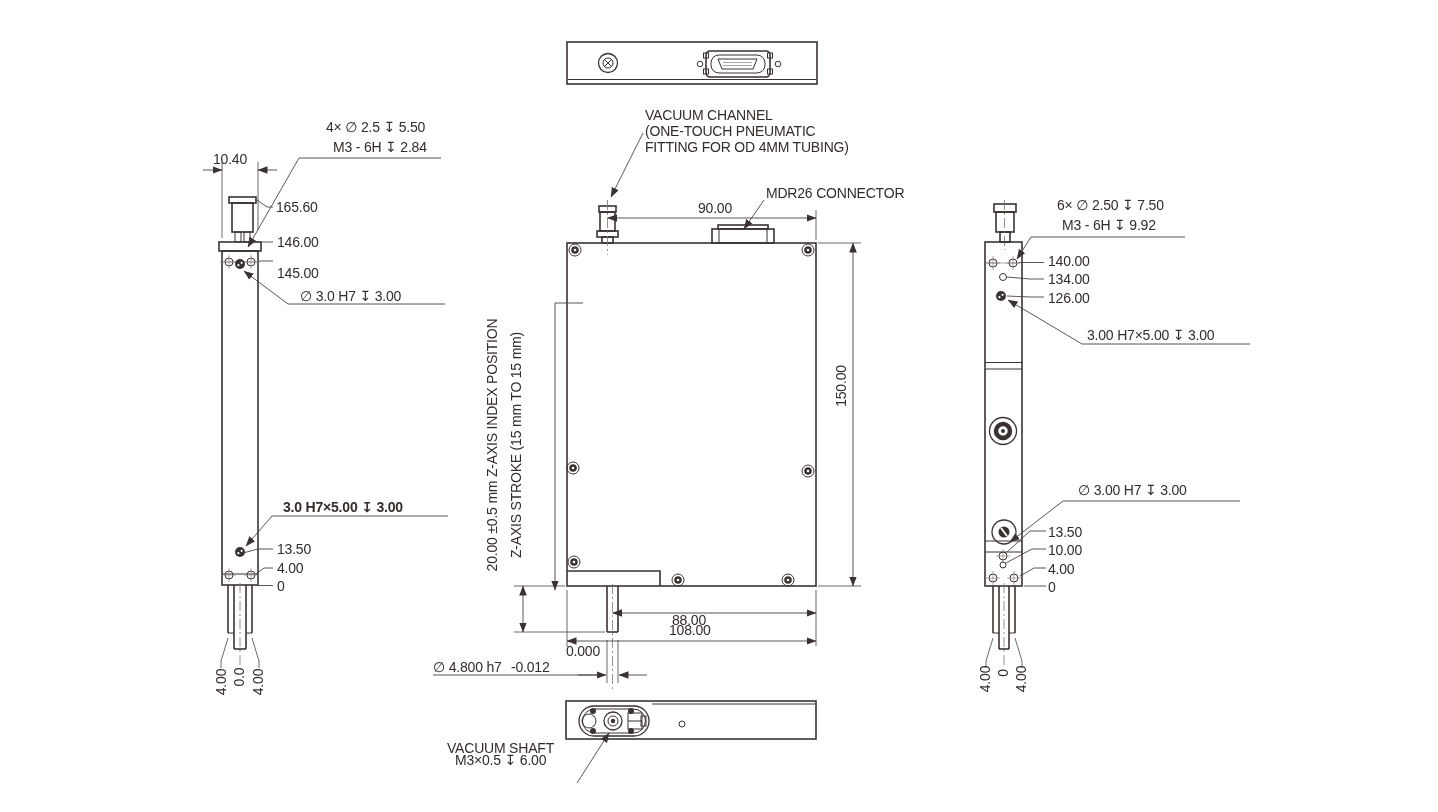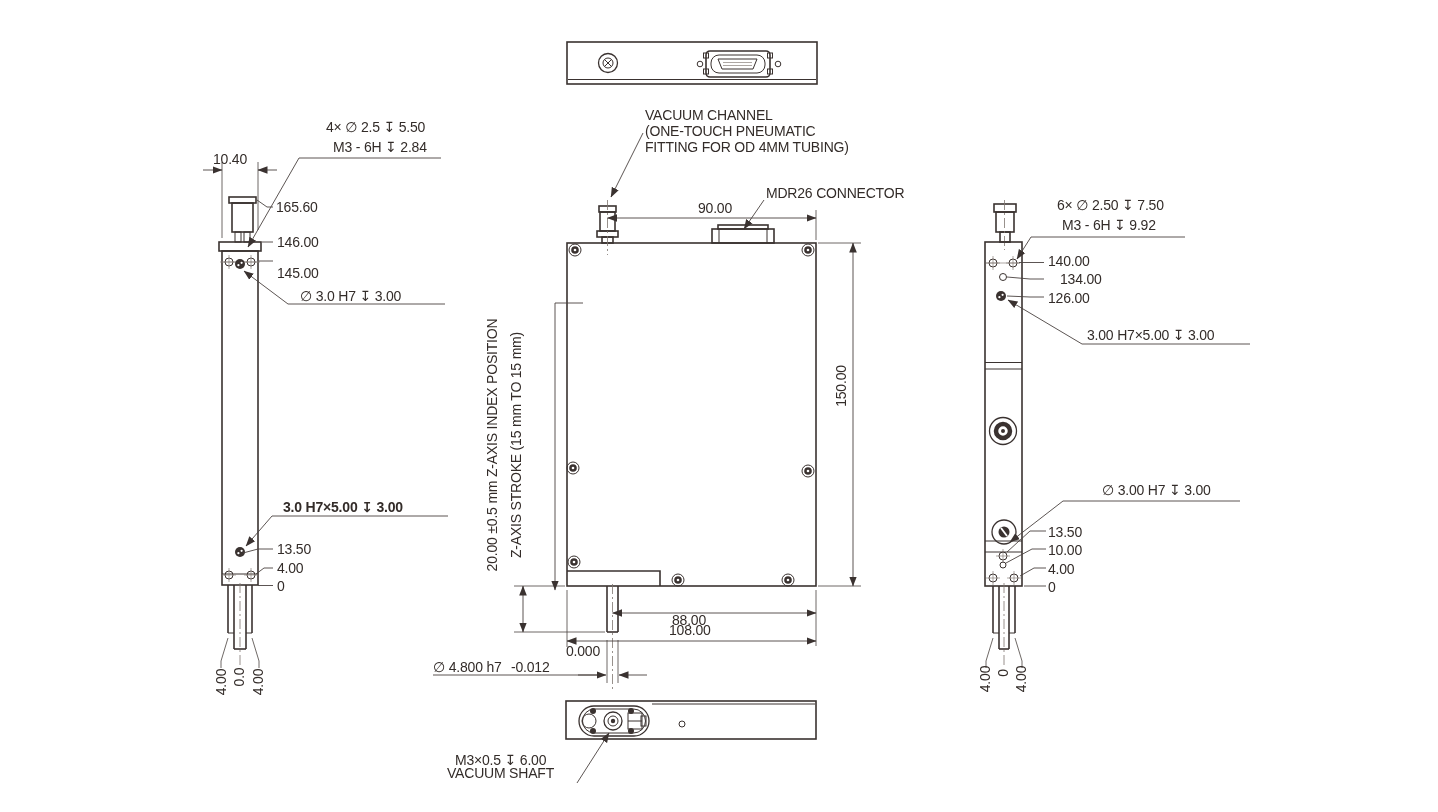--- a/index.html
+++ b/index.html
@@ -274,28 +274,28 @@
 <div class="rlabel" style="left:516px;top:445px;">Z-AXIS STROKE (15 mm TO 15 mm)</div>
 <div class="lbl" style="left:672px;top:596px;margin-top:16px;">88.00</div>
 <div class="lbl" style="left:669px;top:622px;">108.00</div>
 <div class="lbl" style="left:518px;top:643px;margin-left:48px;">0.000</div>
 <div class="lbl" style="left:511px;top:659px;">-0.012</div>
 <div class="lbl" style="left:433px;top:659px;">∅ 4.800 h7</div>
 
 <div class="lbl" style="left:1057px;top:197px;">6× ∅ 2.50  ↧ 7.50</div>
 <div class="lbl" style="left:1062px;top:217px;">M3 - 6H  ↧ 9.92</div>
 <div class="lbl" style="left:1048px;top:253px;">140.00</div>
-<div class="lbl" style="left:1048px;top:271px;margin-left:12px;">134.00</div>
+<div class="lbl" style="left:1048px;top:271px;">134.00</div>
 <div class="lbl" style="left:1048px;top:290px;">126.00</div>
 <div class="lbl" style="left:1087px;top:327px;">3.00 H7×5.00  ↧ 3.00</div>
-<div class="lbl" style="left:1102px;top:482px;">∅ 3.00 H7  ↧ 3.00</div>
+<div class="lbl" style="left:1078px;top:482px;">∅ 3.00 H7  ↧ 3.00</div>
 <div class="lbl" style="left:1048px;top:524px;">13.50</div>
 <div class="lbl" style="left:1048px;top:542px;">10.00</div>
 <div class="lbl" style="left:1048px;top:561px;">4.00</div>
 <div class="lbl" style="left:1048px;top:579px;">0</div>
 <div class="rlabel" style="left:985px;top:679px;">4.00</div>
 <div class="rlabel" style="left:1003px;top:673px;">0</div>
 <div class="rlabel" style="left:1021px;top:679px;">4.00</div>
 
 <div class="lbl" style="left:455px;top:752px;">M3×0.5 ↧ 6.00</div>
-<div class="lbl" style="left:447px;top:765px;text-align:center;">VACUUM SHAFT</div>
+<div class="lbl" style="left:447px;top:740px;text-align:center;">VACUUM SHAFT</div>
 
 </div>
 
 </body></html>

